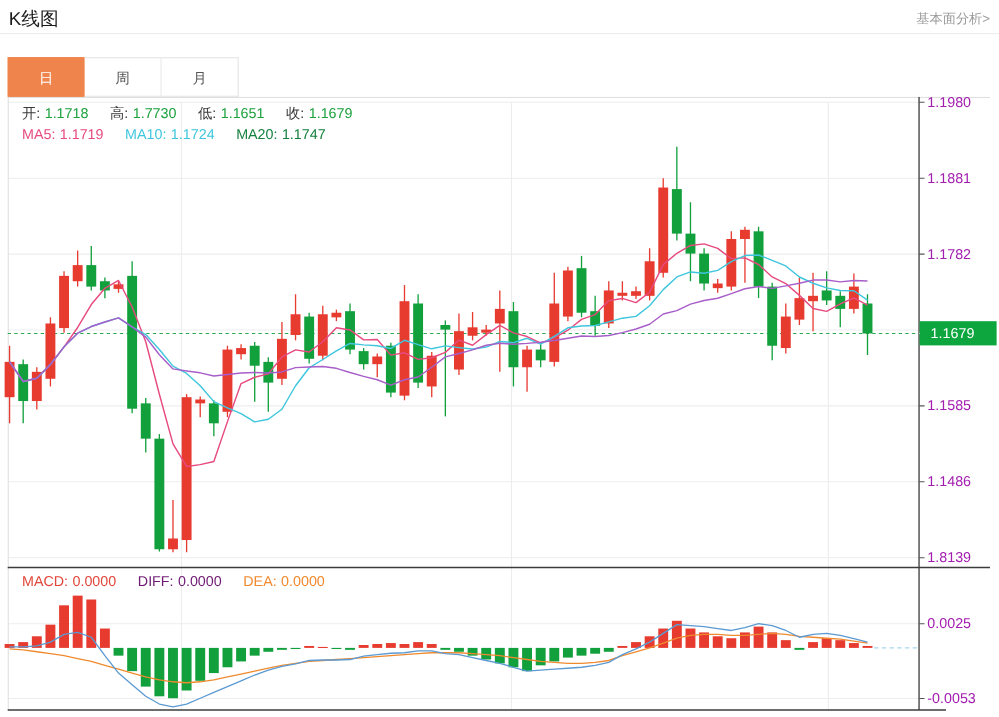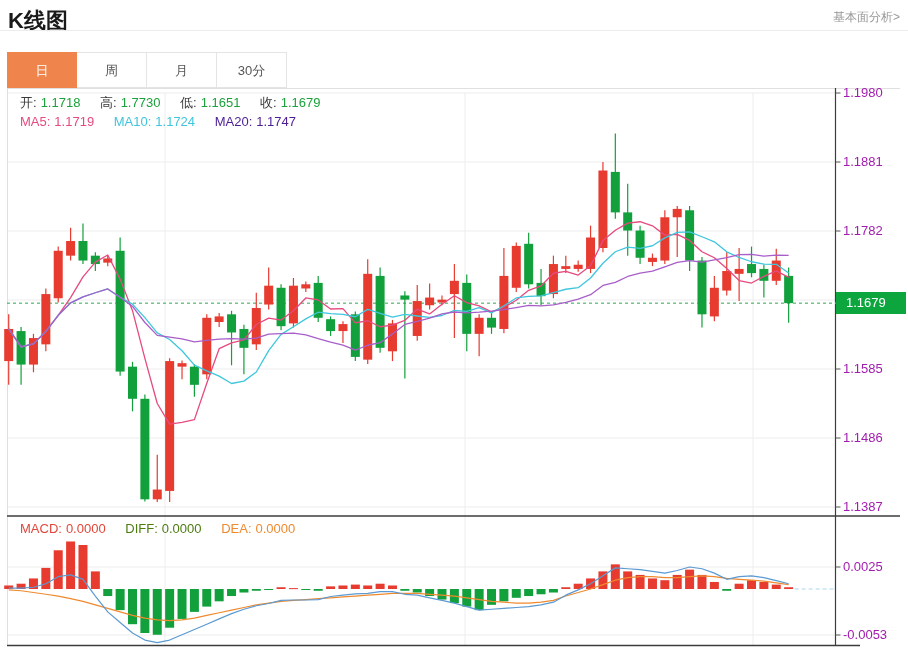--- a/index.html
+++ b/index.html
@@ -1,18 +1,18 @@
 <!DOCTYPE html>
 <html><head>
 <meta charset="utf-8">
 <style>
   html,body{margin:0;padding:0;}
   body{width:908px;height:652px;position:relative;background:#fff;
        font-family:"Liberation Sans","DejaVu Sans",sans-serif;overflow:hidden;}
-  .page-title{position:absolute;left:8px;top:6px;font-size:22px;font-weight:bold;color:#1a1a1a;}
+  .page-title{position:absolute;left:8px;top:6px;font-size:17px;font-weight:normal;color:#1a1a1a;}
   .fund-link{position:absolute;right:8px;top:9px;font-size:12px;color:#999;cursor:pointer;}
   .head-divider{position:absolute;left:0;top:30px;width:908px;height:0;border-bottom:1px solid #ececec;}
   .tabbar{position:absolute;left:7px;top:52px;display:flex;z-index:3;}
   .tab{width:70px;height:36px;line-height:35px;text-align:center;font-size:13px;color:#555;
        background:#fff;border:1px solid #e4e4e4;border-left:none;box-sizing:border-box;cursor:pointer;}
   .tab:first-child{border-left:1px solid #e4e4e4;}
   .tab.active{background:#ef854c;border-color:#ef854c;color:#fff;}
   #chart{position:absolute;left:0;top:88px;z-index:1;}
   .overlay{position:absolute;z-index:2;font-size:13px;white-space:nowrap;}
   .row-ohlc{left:20px;top:94px;}
@@ -20,33 +20,32 @@
   .row-macd{left:20px;top:521px;}
   .overlay span{margin-right:4px;}
   .overlay .gap{margin-right:16px;}
   .lbl{color:#3a3a3a;}
   .axis-label{position:absolute;left:843px;width:62px;height:16px;line-height:16px;
               font-size:13px;color:#a21caf;z-index:2;}
   .price-tag{position:absolute;left:836px;top:292px;width:70px;height:22px;line-height:22px;
              color:#fff;font-size:13px;padding-left:10px;box-sizing:border-box;z-index:2;}
 </style>
 <style>.val{color:#1ba13c;text-align:right;} .c-ma5{color:#e64a7f;} .c-ma10{color:#3fc6dd;}
- .c-ma20{color:#4c1d95;} .c-macd{color:#e2463a;} .c-diff{color:#4d7c0f;}
+ .c-ma20{color:#15803d;} .c-macd{color:#e2463a;} .c-diff{color:#701a75;}
  .c-dea{color:#ef8a2f;} .price-tag{background:#0ca53e;} .tab.active{background:#ef854c;border-color:#ef854c;}</style></head>
 <body>
 
 <div class="page-title">K线图</div>
 <div class="fund-link">基本面分析&gt;</div>
 <div class="head-divider"></div>
 
 <div class="tabbar">
   <div class="tab active">日</div>
   <div class="tab">周</div>
   <div class="tab">月</div>
-  <div class="tab">30分</div>
 </div>
 
 <svg id="chart" width="908" height="564">
     <line x1="7" y1="5" x2="835.5" y2="5" stroke="#ededed" stroke-width="1"></line>
     <line x1="7" y1="74" x2="835.5" y2="74" stroke="#ededed" stroke-width="1"></line>
     <line x1="7" y1="143" x2="835.5" y2="143" stroke="#ededed" stroke-width="1"></line>
     <line x1="7" y1="212" x2="835.5" y2="212" stroke="#ededed" stroke-width="1"></line>
     <line x1="7" y1="281" x2="835.5" y2="281" stroke="#ededed" stroke-width="1"></line>
     <line x1="7" y1="350" x2="835.5" y2="350" stroke="#ededed" stroke-width="1"></line>
     <line x1="7" y1="419" x2="835.5" y2="419" stroke="#ededed" stroke-width="1"></line>
@@ -287,16 +286,16 @@
   <span class="c-macd">MACD:</span><span class="c-macd gap">0.0000</span>
   <span class="c-diff">DIFF:</span><span class="c-diff gap">0.0000</span>
   <span class="c-dea">DEA:</span><span class="c-dea">0.0000</span>
 </div>
 
 <div class="axis-label" style="top:85px">1.1980</div>
 <div class="axis-label" style="top:154px">1.1881</div>
 <div class="axis-label" style="top:223px">1.1782</div>
 <div class="axis-label" style="top:361px">1.1585</div>
 <div class="axis-label" style="top:430px">1.1486</div>
-<div class="axis-label" style="top:499px">1.1387</div>
+<div class="axis-label" style="top:499px">1.8139</div>
 <div class="axis-label" style="top:559px">0.0025</div>
 <div class="axis-label" style="top:627px">-0.0053</div>
 <div class="price-tag">1.1679</div>
 
 </body></html>

